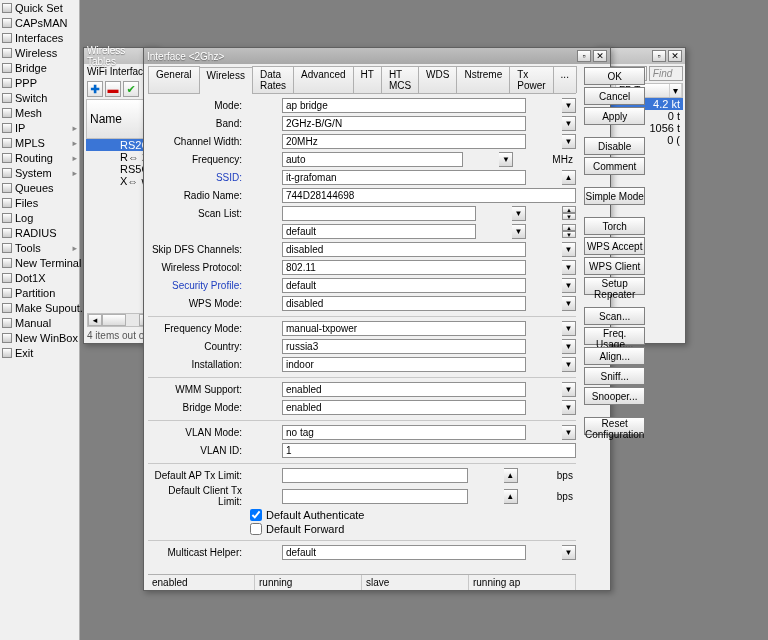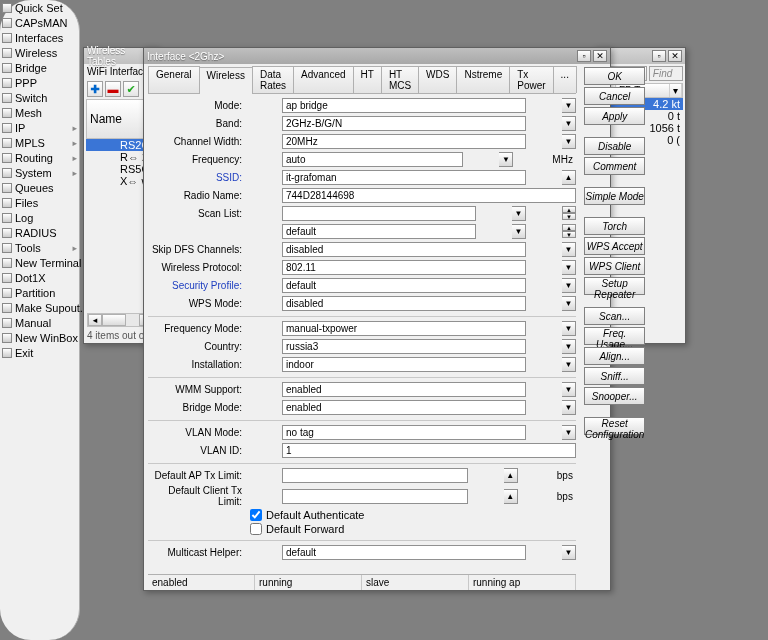--- a/index.html
+++ b/index.html
@@ -1,19 +1,19 @@
 <!DOCTYPE html>
 <html><head>
 <meta charset="utf-8">
 <style>
 * { box-sizing: border-box; margin: 0; padding: 0; font-family: "Tahoma", sans-serif; font-size: 11px; }
 body { background: #808080; width: 768px; height: 640px; position: relative; overflow: hidden; }
 
 
-.sidebar { position: absolute; left: 0; top: 0; width: 80px; height: 640px; background: #f0f0f0; border-right: 1px solid #b0b0b0; border-radius: 31px; }
+.sidebar { position: absolute; left: 0; top: 0; width: 80px; height: 640px; background: #f0f0f0; border-right: 1px solid #b0b0b0; }
 .sb-item { display: flex; align-items: center; padding: 1px 2px; height: 15px; cursor: pointer; white-space: nowrap; }
 .sb-ico { display: inline-block; width: 10px; height: 10px; margin-right: 3px; border: 1px solid #888; background: linear-gradient(#fff,#ccc); flex: 0 0 10px; }
 .sb-arrow { margin-left: auto; color: #888; font-size: 9px; }
 
 
 .win { position: absolute; background: #f0f0f0; border: 1px solid #606060; box-shadow: 2px 2px 6px rgba(0,0,0,.3); }
 .titlebar { height: 16px; background: linear-gradient(#bfbfbf,#a8a8a8); display: flex; align-items: center; padding: 0 3px; }
 .titlebar.inactive { background: linear-gradient(#d5d5d5,#c0c0c0); }
 .title-text { color: #fff; font-size: 10px; text-shadow: 0 1px 1px rgba(0,0,0,.4); }
 .title-btns { margin-left: auto; display: flex; gap: 2px; }
@@ -62,21 +62,21 @@
 .frow { display: flex; align-items: center; margin-bottom: 2px; min-height: 16px; gap: 36px; }
 .flabel { width: 98px; text-align: right; padding-right: 4px; font-size: 10px; color: #000; }
 .flabel.link { color: #2040c0; }
 .in { flex: 1; height: 15px; border: 1px solid #909090; background: #fff; padding: 0 3px; font-size: 10px; display: flex; align-items: center; }
 .dd { width: 14px; height: 15px; border: 1px solid #909090; border-left: none; background: linear-gradient(#fff,#dadada); display: flex; align-items: center; justify-content: center; font-size: 8px; cursor: pointer; }
 .spin { width: 14px; display: flex; flex-direction: column; }
 .spin div { height: 7px; border: 1px solid #909090; background: linear-gradient(#fff,#dadada); font-size: 6px; display: flex; align-items: center; justify-content: center; cursor: pointer; }
 .unit { font-size: 10px; padding: 0 3px; }
 .chk { display: flex; align-items: center; margin-left: 102px; margin-bottom: 2px; font-size: 10px; gap: 4px; }
 .chk input { width: 12px; height: 12px; }
-.btn { height: 18px; border: 1px solid #808080; background: linear-gradient(#fff,#e0e0e0); font-size: 10px; cursor: pointer; font-style: italic; }
+.btn { height: 18px; border: 1px solid #808080; background: linear-gradient(#fff,#e0e0e0); font-size: 10px; cursor: pointer; }
 .gap { height: 8px; }
 .statusbar { display: flex; border-top: 1px solid #b0b0b0; margin-top: auto; }
 .statusbar div { flex: 1; border-right: 1px solid #c8c8c8; padding: 2px 4px; font-size: 10px; background: #f0f0f0; }
 </style>
 </head>
 <body>
 
 <div class="sidebar" id="sidebar">
     <div class="sb-item">
       <span class="sb-ico"></span>

